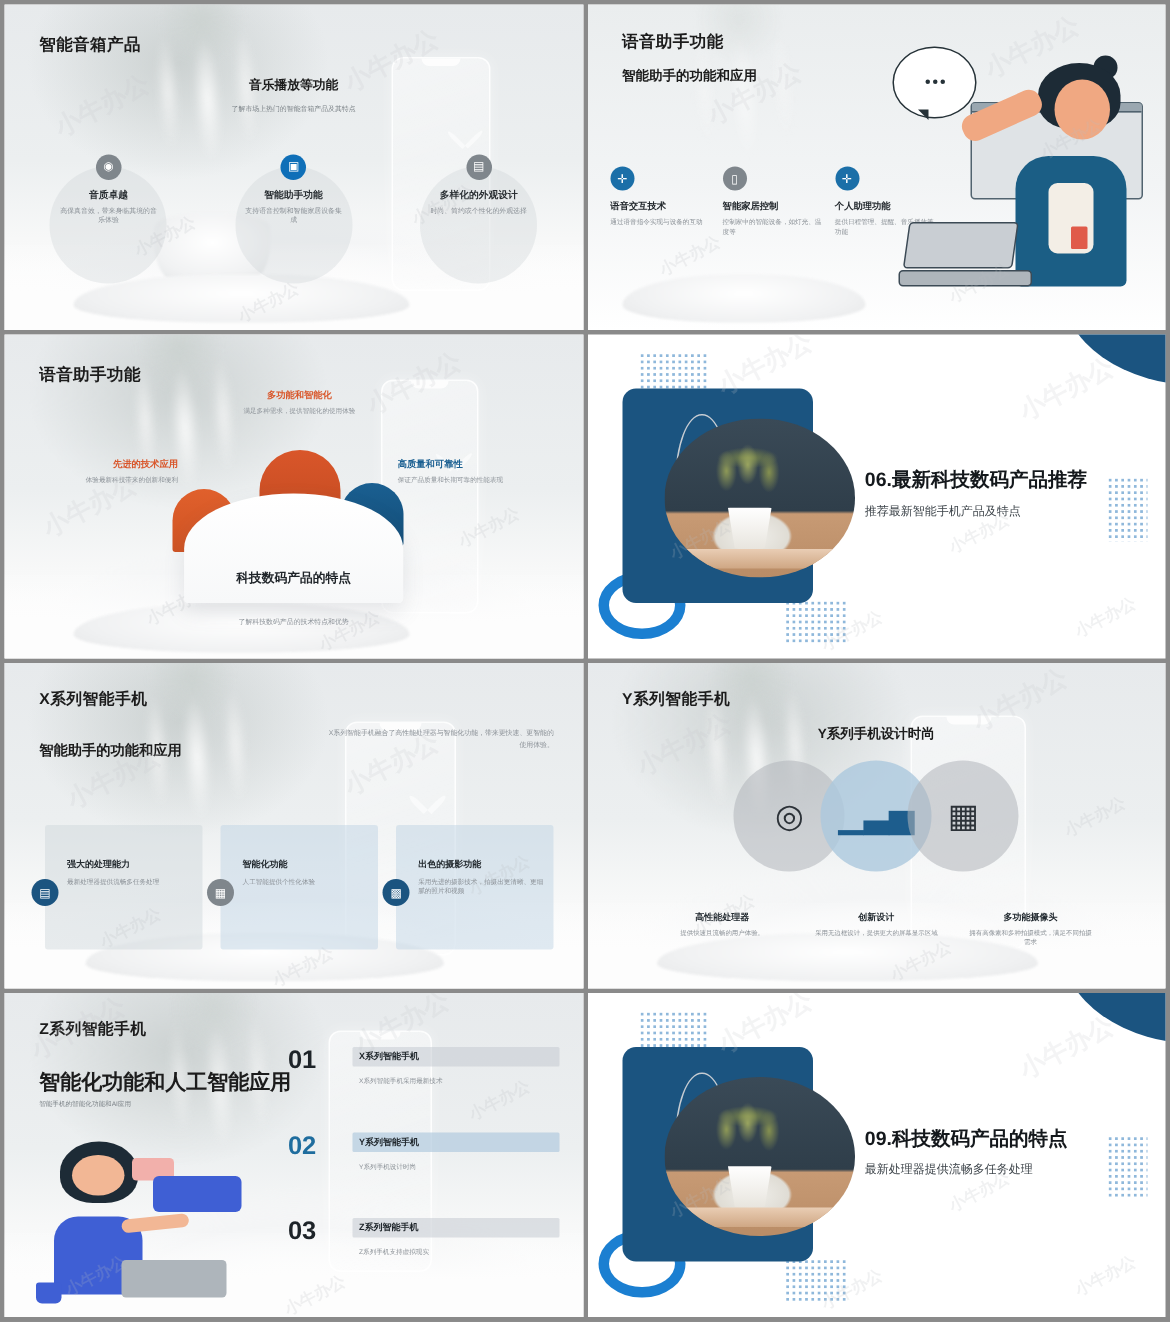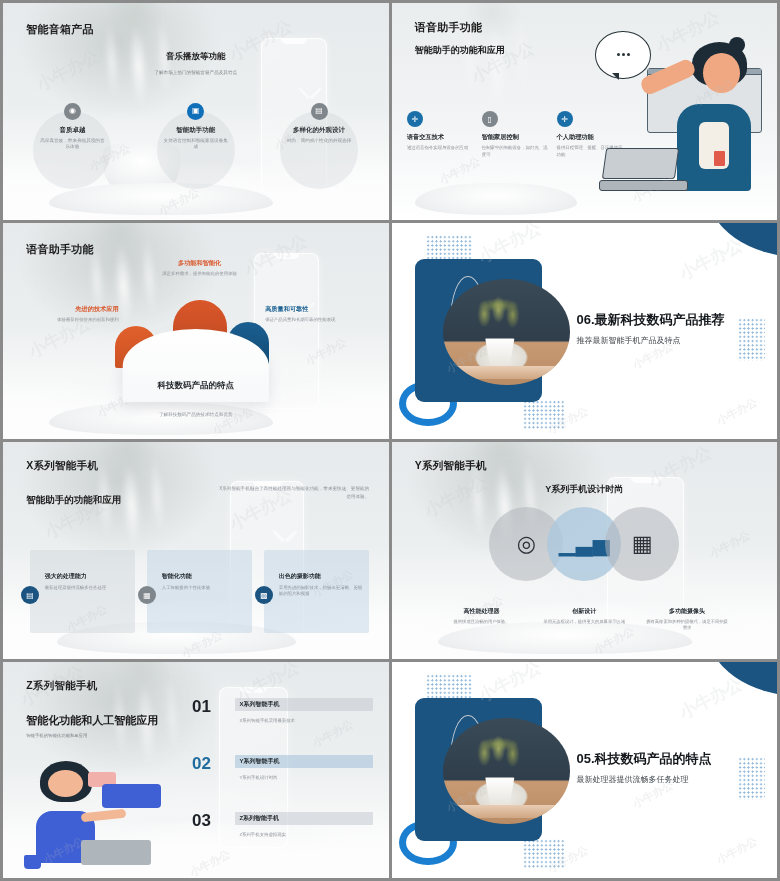--- a/index.html
+++ b/index.html
@@ -619,21 +619,21 @@
       <span style="left:52%;top:88%">小牛办公</span>
     </div>
   </div>
 
   <div class="slide">
     <div class="bg-room"></div>
     <div class="plant" style="left:20%;opacity:.75"></div>
     <div class="phone-ghost" style="right:26%;top:12%;width:18%;height:74%"></div>
 
     <div class="s-title" style="left:6%;top:8%;font-size:10.5px">Z系列智能手机</div>
-    <div class="s-sub" style="left:6%;top:24%;font-size:11px">智能化功能和人工智能应用</div>
+    <div class="s-sub" style="left:6%;top:24%;font-size:14px">智能化功能和人工智能应用</div>
     <div class="s-desc" style="left:6%;top:33%;font-size:4.4px">智能手机的智能化功能和AI应用</div>
 
     <div class="s7-illus">
       <div class="s7-hair"></div>
       <div class="s7-face"></div>
       <div class="s7-torso"></div>
       <div class="s7-chat2"></div>
       <div class="s7-chat"></div>
       <div class="s7-arm"></div>
       <div class="s7-lap"></div>
@@ -686,21 +686,21 @@
     <div class="dots" style="left:34%;bottom:4%;width:11%;height:14%"></div>
     <div class="sec-blue-ring"></div>
     <div class="sec-card">
       <div class="sec-ring"></div>
       <div class="sec-photo">
         <div class="sec-leaf"></div>
         <div class="sec-vase"></div>
         <div class="sec-shelf"></div>
       </div>
     </div>
-    <div class="sec-title">05.科技数码产品的特点</div>
+    <div class="sec-title">09.科技数码产品的特点</div>
     <div class="sec-sub">最新处理器提供流畅多任务处理</div>
 
     <div class="wm">
       <span class="big" style="left:22%;top:4%">小牛办公</span>
       <span class="big" style="left:74%;top:12%">小牛办公</span>
       <span style="left:62%;top:58%">小牛办公</span>
       <span style="left:14%;top:60%">小牛办公</span>
       <span style="left:40%;top:88%">小牛办公</span>
       <span style="left:84%;top:84%">小牛办公</span>
     </div>

